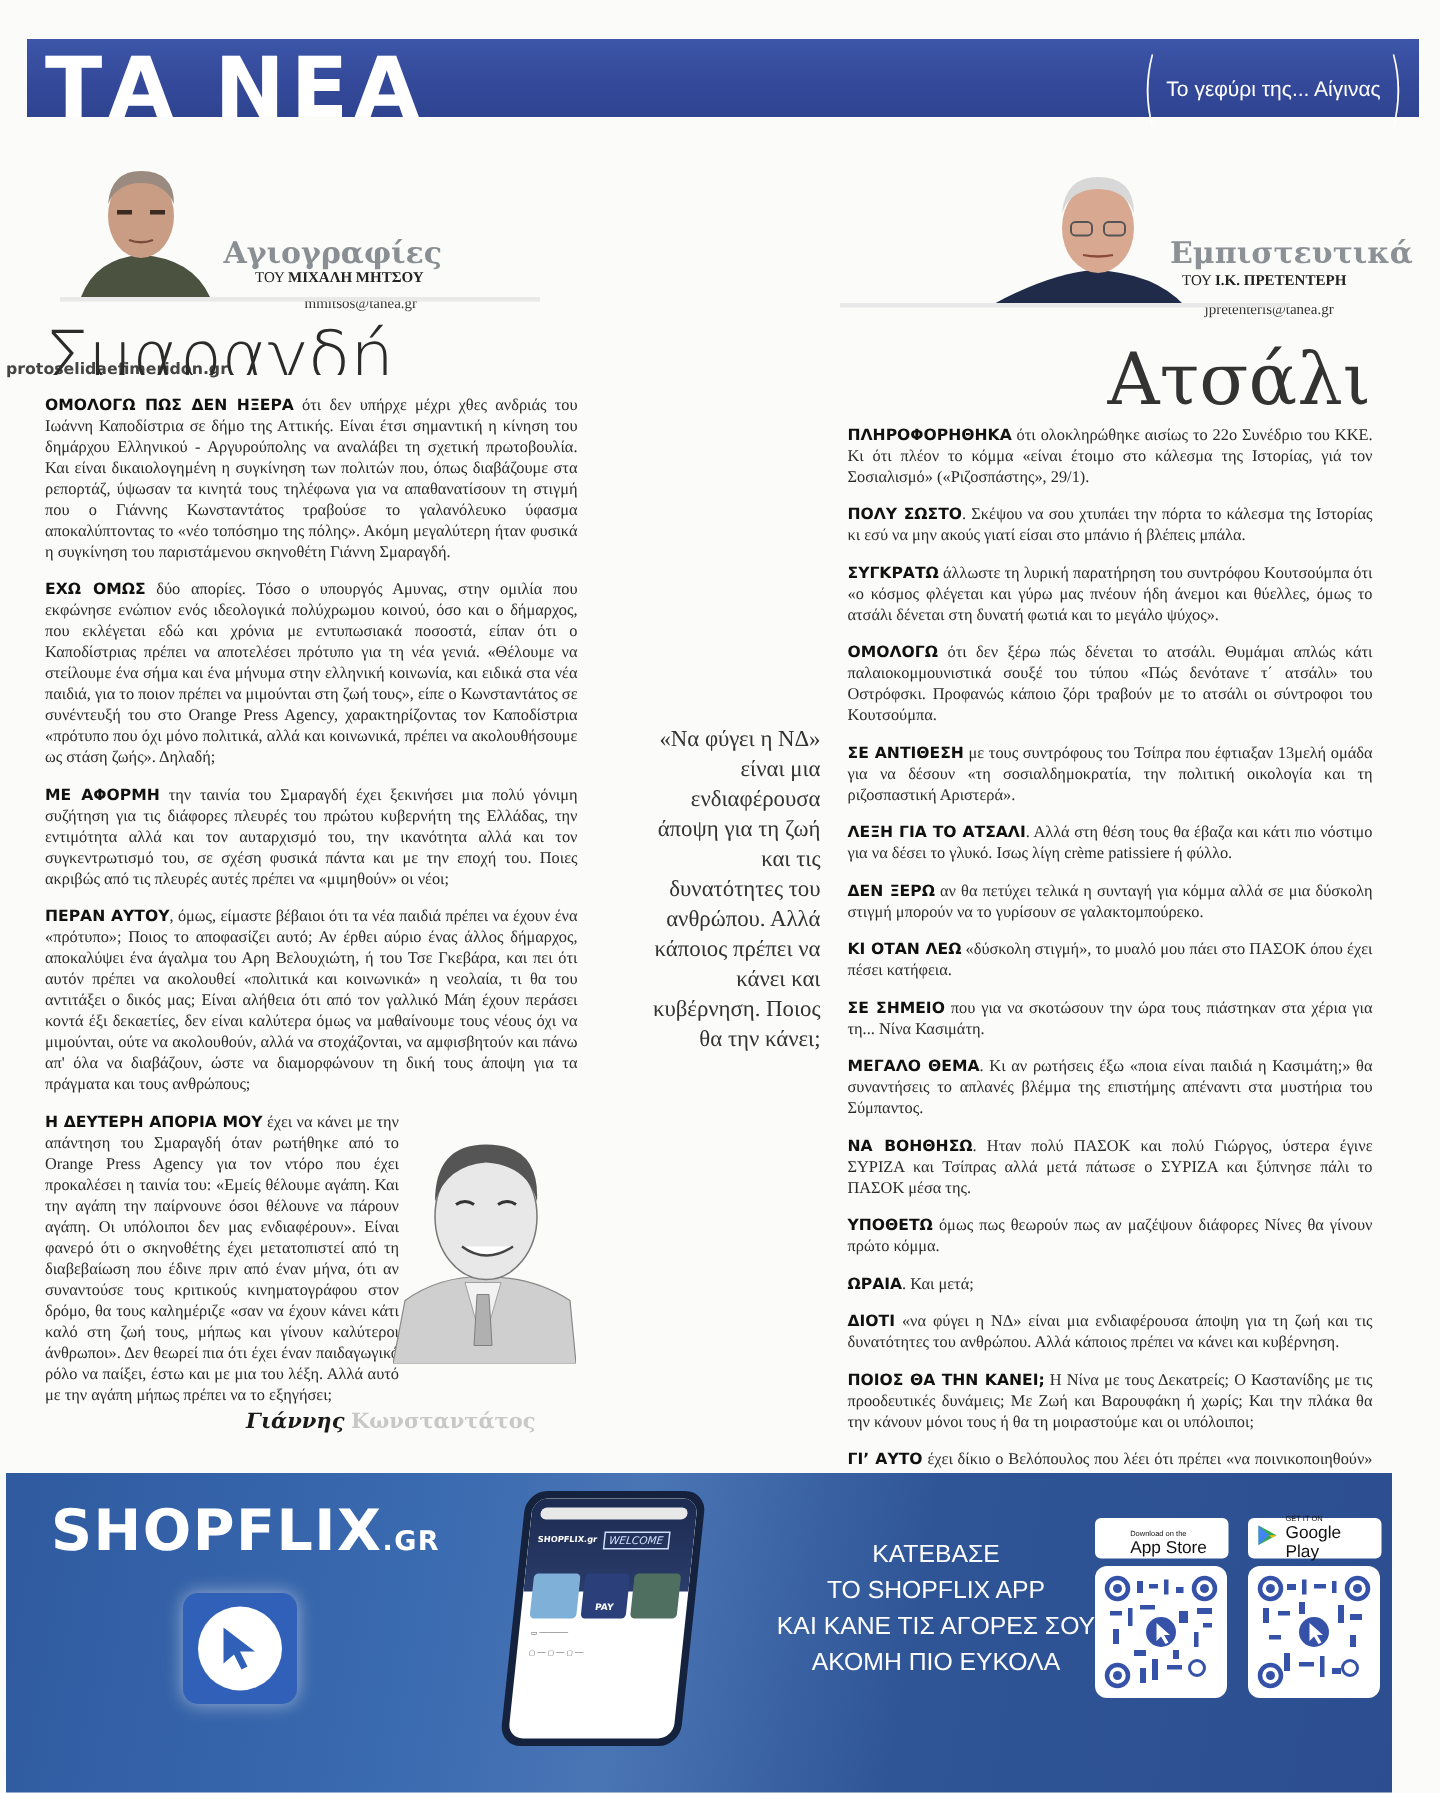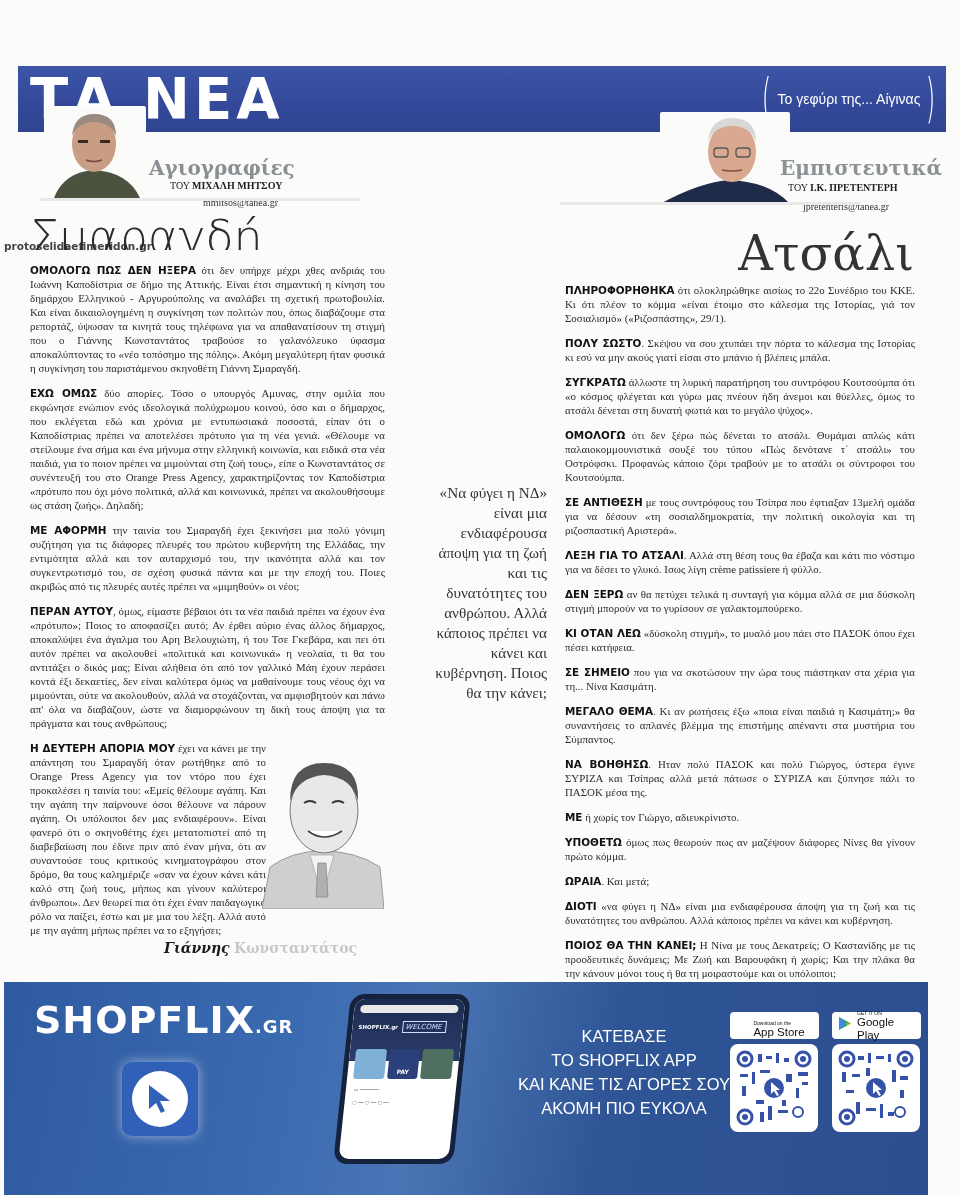--- a/index.html
+++ b/index.html
@@ -1,20 +1,20 @@
 <!DOCTYPE html>
 <html><head>
 <meta charset="utf-8">
 <style>
   * { box-sizing: border-box; margin: 0; padding: 0; }
   html, body { width: 960px; height: 1195px; background: #fbfbf9; overflow: hidden; }
   body { position: relative; font-family: "Liberation Serif", serif; color: #2a2a2a; }
 
-  .masthead { position: absolute; left: 18px; top: 26px; width: 928px; height: 66px;
-    background: linear-gradient(180deg, #3d56a8 0%, #34499a 55%, #2f4490 100%); margin-top: 40px; }
+  .masthead { position: absolute; left: 18px; top: 26px; width: 928px; height: 52px;
+    background: linear-gradient(180deg, #3d56a8 0%, #34499a 55%, #2f4490 100%); }
   .masthead .logo { position: absolute; left: 12px; top: 4px; font-family: "DejaVu Sans", sans-serif;
     font-weight: bold; font-size: 56px; color: #fff; letter-spacing: 4px; line-height: 60px; }
   .masthead .tagline-wrap { position: absolute; right: 12px; top: 4px; height: 58px; width: 170px;
     display: flex; align-items: center; justify-content: center; }
   .masthead .paren { color: #fff; font-size: 54px; font-weight: 200; line-height: 58px; font-family: "DejaVu Sans", sans-serif; transform: scaleX(0.45); }
   .masthead .tagline { color: #fff; font-size: 14px; font-family: Liberation Sans, sans-serif; white-space: nowrap; }
 
   .watermark { position: absolute; left: 4px; top: 240px; font-family: "DejaVu Sans", sans-serif;
     font-weight: bold; font-size: 10.5px; color: #444; }
   .avatar { position: absolute; border-radius: 2px; overflow: hidden; }
@@ -156,21 +156,20 @@
   <p><span class="lead">ΠΟΛΥ ΣΩΣΤΟ</span><span>. Σκέψου να σου χτυπάει την πόρτα το κάλεσμα της Ιστορίας κι εσύ να μην ακούς γιατί είσαι στο μπάνιο ή βλέπεις μπάλα.</span></p>
   <p><span class="lead">ΣΥΓΚΡΑΤΩ</span><span> άλλωστε τη λυρική παρατήρηση του συντρόφου Κουτσούμπα ότι «ο κόσμος φλέγεται και γύρω μας πνέουν ήδη άνεμοι και θύελλες, όμως το ατσάλι δένεται στη δυνατή φωτιά και το μεγάλο ψύχος».</span></p>
   <p><span class="lead">ΟΜΟΛΟΓΩ</span><span> ότι δεν ξέρω πώς δένεται το ατσάλι. Θυμάμαι απλώς κάτι παλαιοκομμουνιστικά σουξέ του τύπου «Πώς δενότανε τ΄ ατσάλι» του Οστρόφσκι. Προφανώς κάποιο ζόρι τραβούν με το ατσάλι οι σύντροφοι του Κουτσούμπα.</span></p>
   <p><span class="lead">ΣΕ ΑΝΤΙΘΕΣΗ</span><span> με τους συντρόφους του Τσίπρα που έφτιαξαν 13μελή ομάδα για να δέσουν «τη σοσιαλδημοκρατία, την πολιτική οικολογία και τη ριζοσπαστική Αριστερά».</span></p>
   <p><span class="lead">ΛΕΞΗ ΓΙΑ ΤΟ ΑΤΣΑΛΙ</span><span>. Αλλά στη θέση τους θα έβαζα και κάτι πιο νόστιμο για να δέσει το γλυκό. Ισως λίγη crème patissiere ή φύλλο.</span></p>
   <p><span class="lead">ΔΕΝ ΞΕΡΩ</span><span> αν θα πετύχει τελικά η συνταγή για κόμμα αλλά σε μια δύσκολη στιγμή μπορούν να το γυρίσουν σε γαλακτομπούρεκο.</span></p>
   <p><span class="lead">ΚΙ ΟΤΑΝ ΛΕΩ</span><span> «δύσκολη στιγμή», το μυαλό μου πάει στο ΠΑΣΟΚ όπου έχει πέσει κατήφεια.</span></p>
   <p><span class="lead">ΣΕ ΣΗΜΕΙΟ</span><span> που για να σκοτώσουν την ώρα τους πιάστηκαν στα χέρια για τη... Νίνα Κασιμάτη.</span></p>
   <p><span class="lead">ΜΕΓΑΛΟ ΘΕΜΑ</span><span>. Κι αν ρωτήσεις έξω «ποια είναι παιδιά η Κασιμάτη;» θα συναντήσεις το απλανές βλέμμα της επιστήμης απέναντι στα μυστήρια του Σύμπαντος.</span></p>
   <p><span class="lead">ΝΑ ΒΟΗΘΗΣΩ</span><span>. Ηταν πολύ ΠΑΣΟΚ και πολύ Γιώργος, ύστερα έγινε ΣΥΡΙΖΑ και Τσίπρας αλλά μετά πάτωσε ο ΣΥΡΙΖΑ και ξύπνησε πάλι το ΠΑΣΟΚ μέσα της.</span></p>
-  <p><span class="lead">ΜΕ</span><span> ή χωρίς τον Γιώργο, αδιευκρίνιστο.</span></p>
   <p><span class="lead">ΥΠΟΘΕΤΩ</span><span> όμως πως θεωρούν πως αν μαζέψουν διάφορες Νίνες θα γίνουν πρώτο κόμμα.</span></p>
   <p><span class="lead">ΩΡΑΙΑ</span><span>. Και μετά;</span></p>
   <p><span class="lead">ΔΙΟΤΙ</span><span> «να φύγει η ΝΔ» είναι μια ενδιαφέρουσα άποψη για τη ζωή και τις δυνατότητες του ανθρώπου. Αλλά κάποιος πρέπει να κάνει και κυβέρνηση.</span></p>
   <p><span class="lead">ΠΟΙΟΣ ΘΑ ΤΗΝ ΚΑΝΕΙ;</span><span> Η Νίνα με τους Δεκατρείς; Ο Κασταν​ίδης με τις προοδευτικές δυνάμεις; Με Ζωή και Βαρουφάκη ή χωρίς; Και την πλάκα θα την κάνουν μόνοι τους ή θα τη μοιραστούμε και οι υπόλοιποι;</span></p>
   <p><span class="lead">ΓΙ’ ΑΥΤΟ</span><span> έχει δίκιο ο Βελόπουλος που λέει ότι πρέπει «να ποινικοποιηθούν» οι δημοσκοπήσεις.</span></p>
   <p><span class="lead">ΔΙΟΤΙ</span><span> χωρίς δημοσκοπήσεις δεν θα ξέραμε ότι οι ενδιαφερόμενοι πλακατζήδες μετρούν την ψήφο τους και ίσως την ψήφο της μαμάς τους.</span></p>
   <p><span class="lead">ΕΤΣΙ</span><span>, θα ήταν ευτυχείς άνθρωποι. Τα χαιρετίσματά μου στη μαμά.</span></p>
 </div>
 
 <div class="ad">

